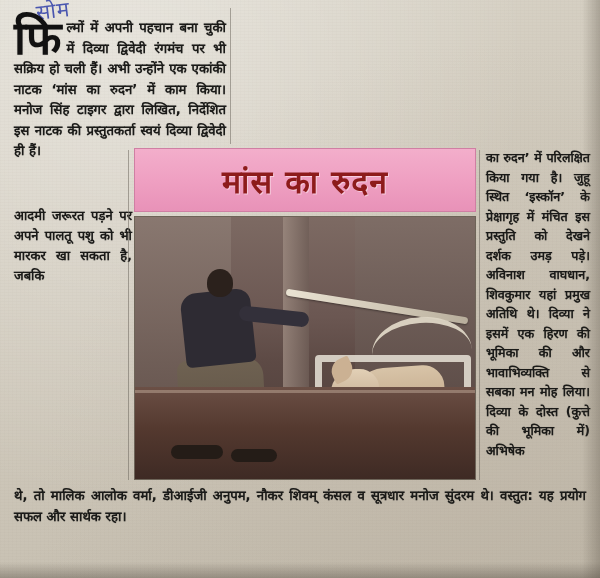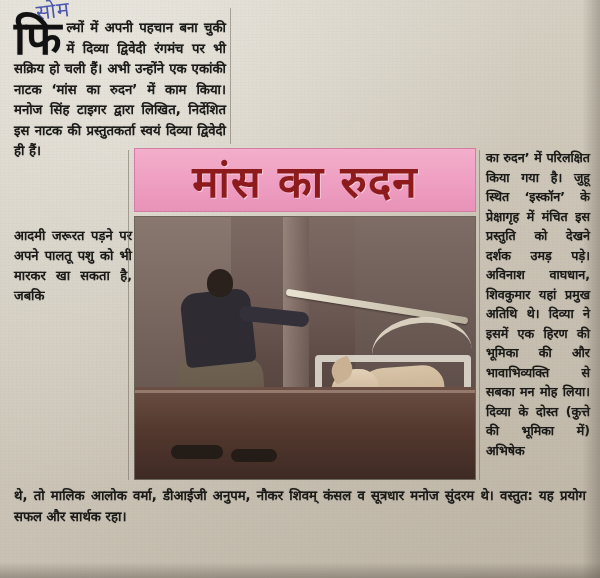--- a/index.html
+++ b/index.html
@@ -89,21 +89,21 @@
     left: 134px; top: 148px;
     width: 340px; height: 62px;
     background: linear-gradient(180deg,#f3aecb 0%, #efa0c2 50%, #e892b8 100%);
     border: 1px solid #cf7fa3;
     display: flex;
     align-items: center;
     justify-content: center;
   }
   .headline {
     font-family: "DejaVu Sans", sans-serif;
-    font-size: 44px;
+    font-size: 32px;
     font-weight: bold;
     color: #8d1b1b;
     letter-spacing: 1px;
     text-shadow: 1px 1px 0 rgba(255,255,255,.45);
     white-space: nowrap;
     text-align: center;
   }
   
   .photo {
     position: absolute;
@@ -251,21 +251,21 @@
   <div class="scrawl">सोम</div>
 
   <div class="col-left">
     <div class="body-text">
       <span class="drop-letter">फि</span>
       <span>ल्मों में अपनी पहचान बना चुकी में दिव्या द्विवेदी रंगमंच पर भी सक्रिय हो चली हैं। अभी उन्होंने एक एकांकी नाटक ‘मांस का रुदन’ में काम किया। मनोज सिंह टाइगर द्वारा लिखित, निर्देशित इस नाटक की प्रस्तुतकर्ता स्वयं दिव्या द्विवेदी ही हैं।</span>
     </div>
   </div>
 
   <div class="col-left-narrow">
-    <div class="body-text" style="margin-top:20px;">आदमी जरूरत पड़ने पर अपने पालतू पशु को भी मारकर खा सकता है, जबकि</div>
+    <div class="body-text" style="margin-top:0;">आदमी जरूरत पड़ने पर अपने पालतू पशु को भी मारकर खा सकता है, जबकि</div>
   </div>
 
   <div class="vrule" style="left:230px; top:8px; width:1px; height:136px;"></div>
   <div class="vrule" style="left:479px; top:150px; width:1px; height:330px;"></div>
   <div class="vrule" style="left:128px; top:150px; width:1px; height:330px;"></div>
 
   <div class="headline-box">
     <div class="headline">मांस का रुदन</div>
   </div>
 

